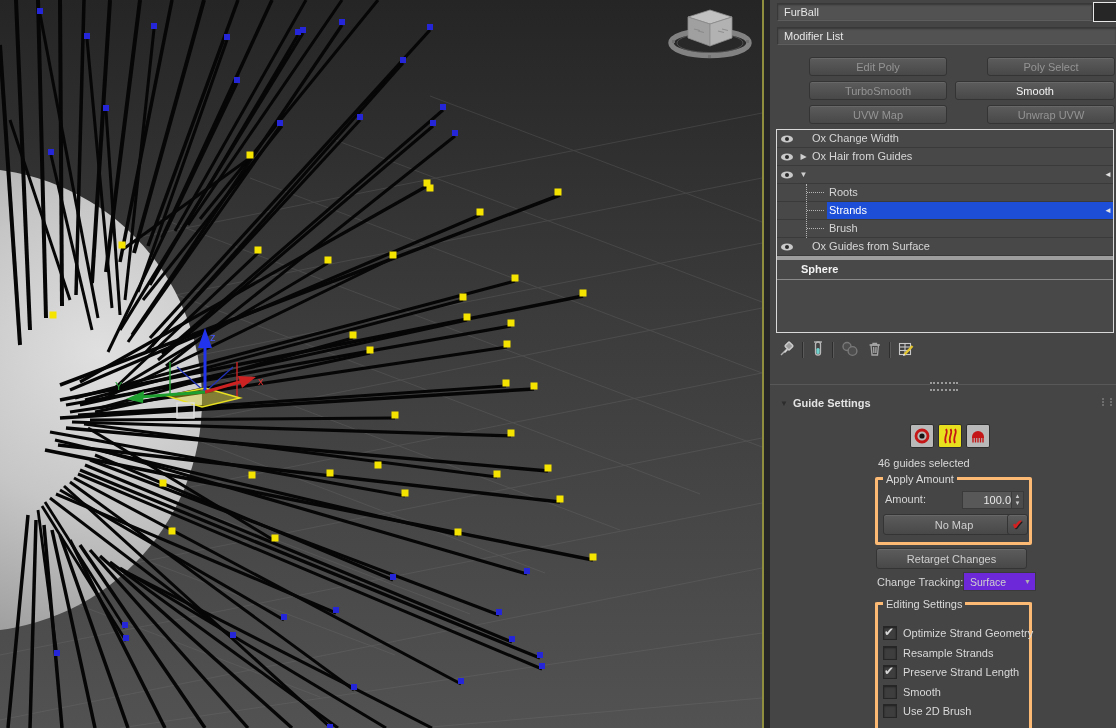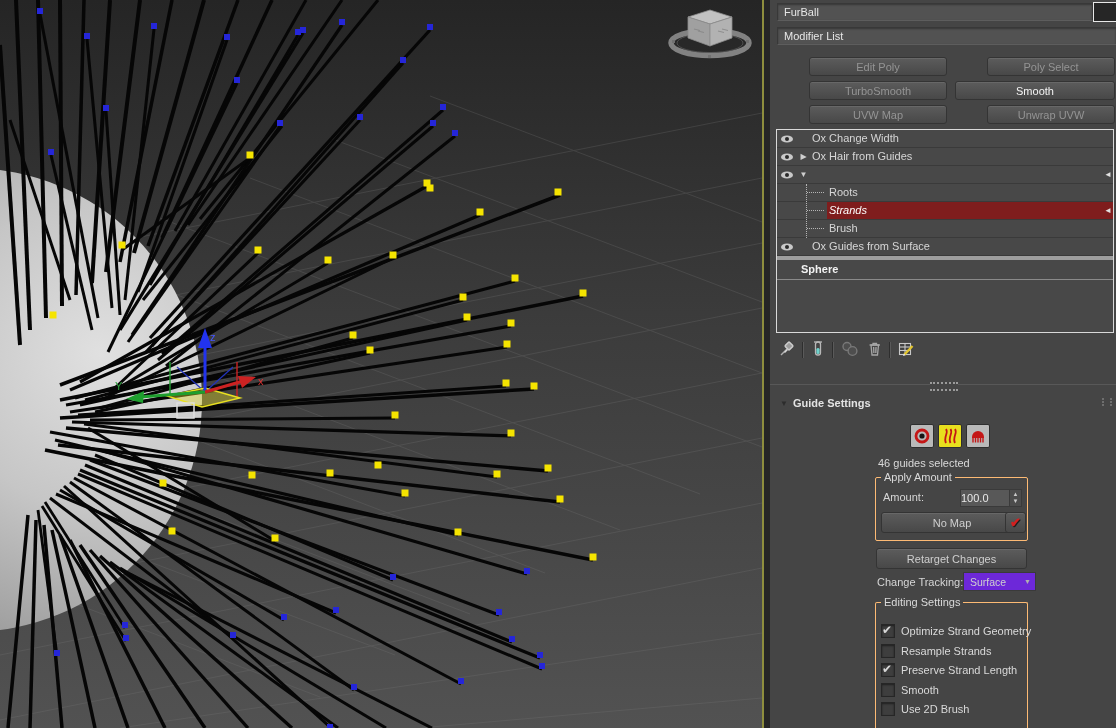--- a/index.html
+++ b/index.html
@@ -19,40 +19,40 @@
          box-shadow:inset 0 1px 0 rgba(255,255,255,.08);color:#cfcfcf;
          display:flex;align-items:center;justify-content:center;cursor:default;}
   .btn3d.disabled{color:#949494;margin-left:32px;}
   .btn3d.on{color:#f4f4f4;}
   
   #stack{background:#484848;border:1px solid #d9d9d9;}
   .srow{position:relative;height:17px;display:flex;align-items:center;border-bottom:1px solid #3a3a3a;}
   .srow .eye{width:20px;display:flex;justify-content:center;flex:none;}
   .srow .arr{width:13px;flex:none;font-size:8px;color:#cfcfcf;text-align:center;}
   .srow .lbl{flex:1 1 auto;height:17px;line-height:17px;padding-left:2px;white-space:nowrap;overflow:hidden;}
-  .srow .lbl.sel{background:#7f1d1d;color:#fff;font-style:italic;}
+  .srow .lbl.sel{background:#1d4ed8;color:#fff;}
   .srow .edge{position:absolute;right:1px;top:4px;font-size:8px;color:#e2e2e2;}
   .childcon{width:17px;border-bottom:1px dotted #b5b5b5;margin:0 3px 0 8px;flex:none;}
   #treeline{position:absolute;border-left:1px dotted #b5b5b5;width:0;}
   #sep-band{height:4px;background:#9e9e9e;}
   #sphere-row{height:19px;line-height:19px;font-weight:bold;color:#f2f2f2;padding-left:24px;
               border-bottom:1px solid #8a8a8a;}
   .vsep{width:1px;height:16px;background:#2e2e2e;border-right:1px solid #5a5a5a;margin:0 6px;}
   
   .roll-head{font-weight:bold;color:#e3e3e3;}
-  .grp{border:1px solid #fdba74;border-radius:2px;}
+  .grp{border:3px solid #fdba74;border-radius:2px;}
   .grp-label{position:absolute;top:-7px;left:5px;background:#454545;padding:0 3px;color:#dadada;}
   .chk{width:12px;height:12px;background:#3e3e3e;border:1px solid #262626;
        box-shadow:inset 0 1px 2px rgba(0,0,0,.5);position:relative;flex:none;}
   .chk .mark{position:absolute;left:0px;top:-2px;color:#d8d8d8;font-size:12px;}
   .chkrow{position:absolute;display:flex;align-items:center;gap:6px;color:#d9d9d9;}
   .mode-btn{width:22px;height:22px;border:1px solid #2e2e2e;border-radius:2px;
             display:flex;align-items:center;justify-content:center;}
   .spin{display:flex;background:#585858;border:1px solid #3a3a3a;height:16px;}
-  .spin .val{flex:1;text-align:left;color:#e8e8e8;line-height:16px;}
+  .spin .val{flex:1;text-align:right;color:#e8e8e8;line-height:16px;}
   .spin .arrows{width:11px;border-left:1px solid #3a3a3a;display:flex;flex-direction:column;
                 align-items:center;justify-content:center;font-size:6px;color:#c9c9c9;line-height:7px;background:#4c4c4c;}
   .drop{display:flex;align-items:center;background:#6d28d9;border:1px solid #3a3a3a;height:17px;
         color:#cfcfcf;padding:0 4px 0 6px;font-size:10.5px;}
   .drop .dar{margin-left:auto;font-size:7px;color:#b0b0b0;}
   #splitter{position:absolute;left:0;width:346px;height:5px;}
   #splitter .line{position:absolute;top:2px;left:0;width:346px;border-top:1px solid #585858;}
   #splitter .dots{position:absolute;left:160px;top:0px;width:28px;height:5px;background:#454545;
         border-top:2px dotted #9a9a9a;border-bottom:2px dotted #9a9a9a;}
   #grip{position:absolute;right:4px;top:4px;width:6px;height:8px;border-left:2px dotted #6e6e6e;border-right:2px dotted #6e6e6e;}

